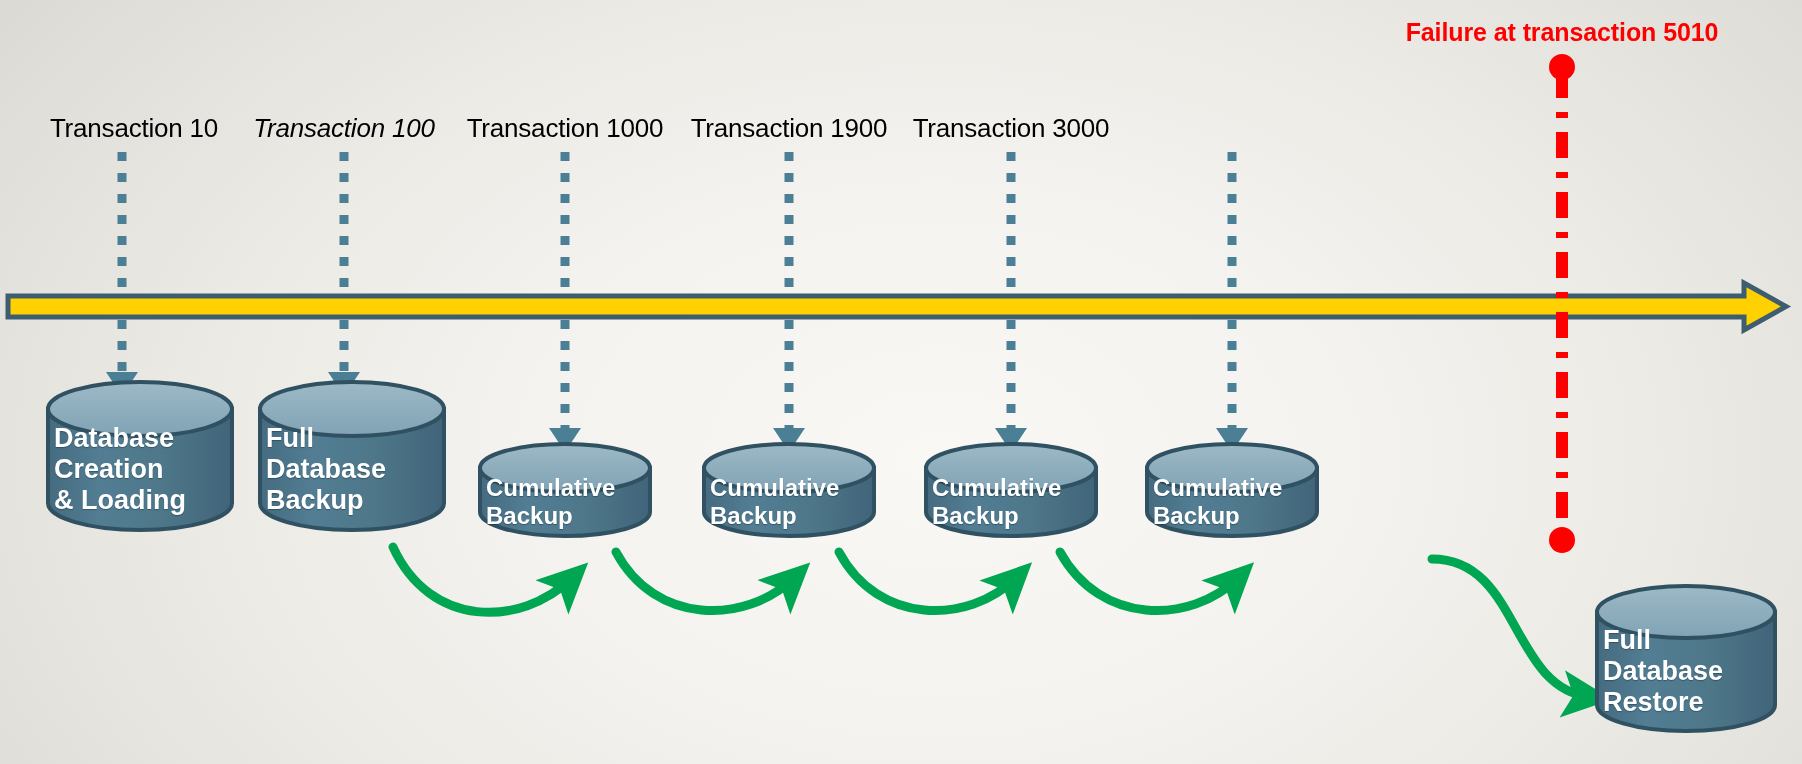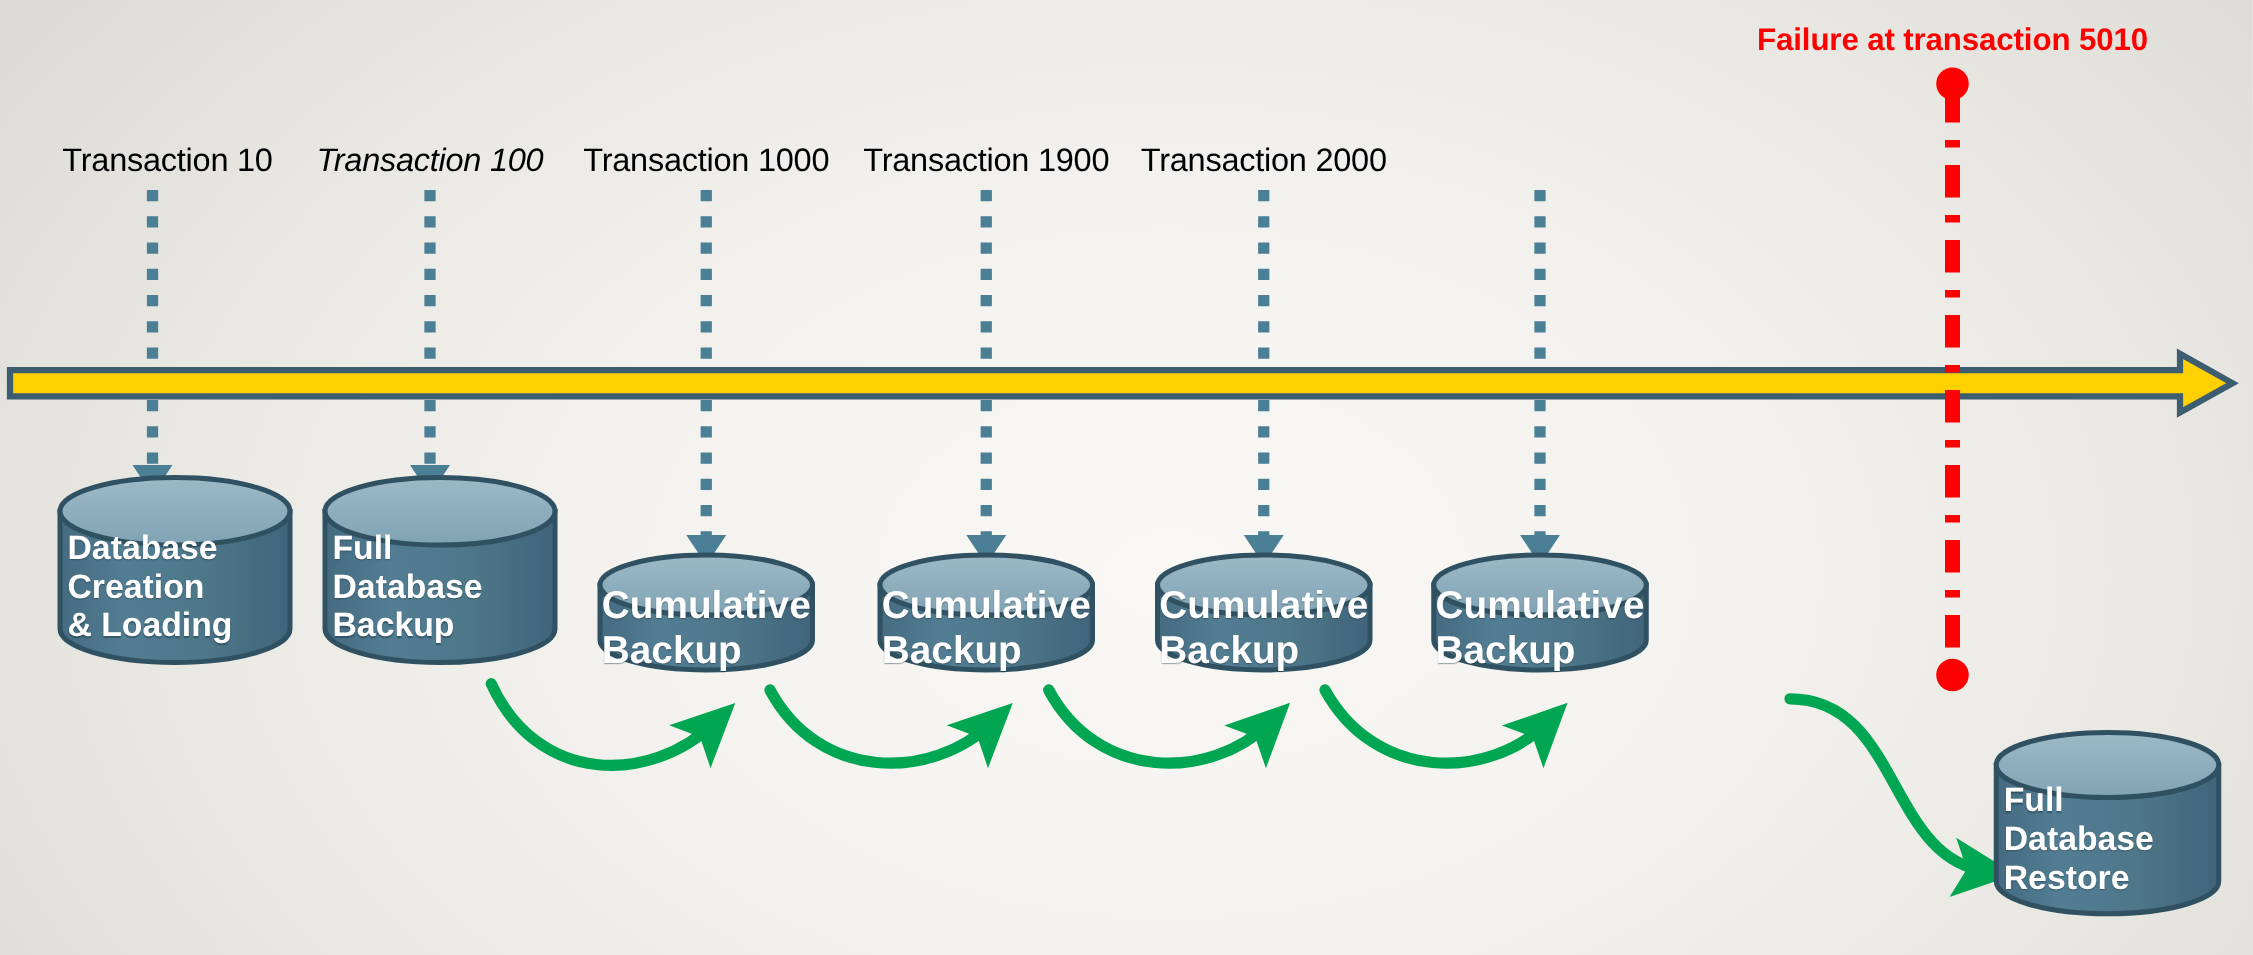--- a/index.html
+++ b/index.html
@@ -51,21 +51,21 @@
     z-index:3;
     color:#ffffff;
     font-weight:bold;
     text-align:left;
     line-height:1.16;
     text-shadow:0 1px 1px rgba(20,45,60,.45);
     padding:0 6px;
     width:100%;
   }
   .cyl-big .cyl-text{font-size:27px;}
-  .cyl-small .cyl-text{font-size:31px;}
+  .cyl-small .cyl-text{font-size:24px;}
   .cyl-restore .cyl-text{font-size:27px;}
 </style>
 </head>
 <body>
 
 <div id="stage">
 
   <svg id="svg-layer" viewBox="0 0 1802 764">
     <defs>
       <linearGradient id="cylBody" x1="0" y1="0" x2="1" y2="0">
@@ -153,21 +153,21 @@
       </g>
     </g>
   </svg>
 
   <div class="failure-label" style="left:1562px;top:18px;">Failure at transaction 5010</div>
 
   <div class="tx-label" style="left:134px;top:113px;">Transaction 10</div>
   <div class="tx-label" style="left:344px;top:113px;font-style:italic;">Transaction 100</div>
   <div class="tx-label" style="left:565px;top:113px;text-align:right;">Transaction 1000</div>
   <div class="tx-label" style="left:789px;top:113px;">Transaction 1900</div>
-  <div class="tx-label" style="left:1011px;top:113px;">Transaction 2000</div>
+  <div class="tx-label" style="left:1011px;top:113px;">Transaction 3000</div>
 
   <div class="cyl cyl-big" style="left:48px;top:409px;width:184px;height:121px;">
     <div class="cyl-text">Database<br>Creation<br>&amp; Loading</div>
   </div>
 
   <div class="cyl cyl-big" style="left:260px;top:409px;width:184px;height:121px;">
     <div class="cyl-text">Full<br>Database<br>Backup</div>
   </div>
 
   <div class="cyl cyl-small" style="left:480px;top:468px;width:170px;height:68px;">

